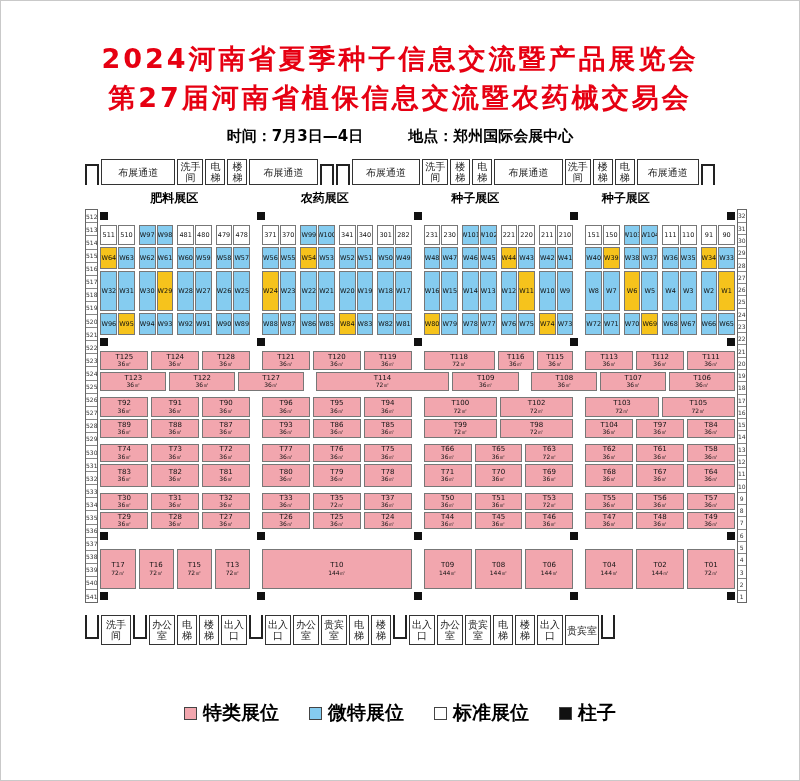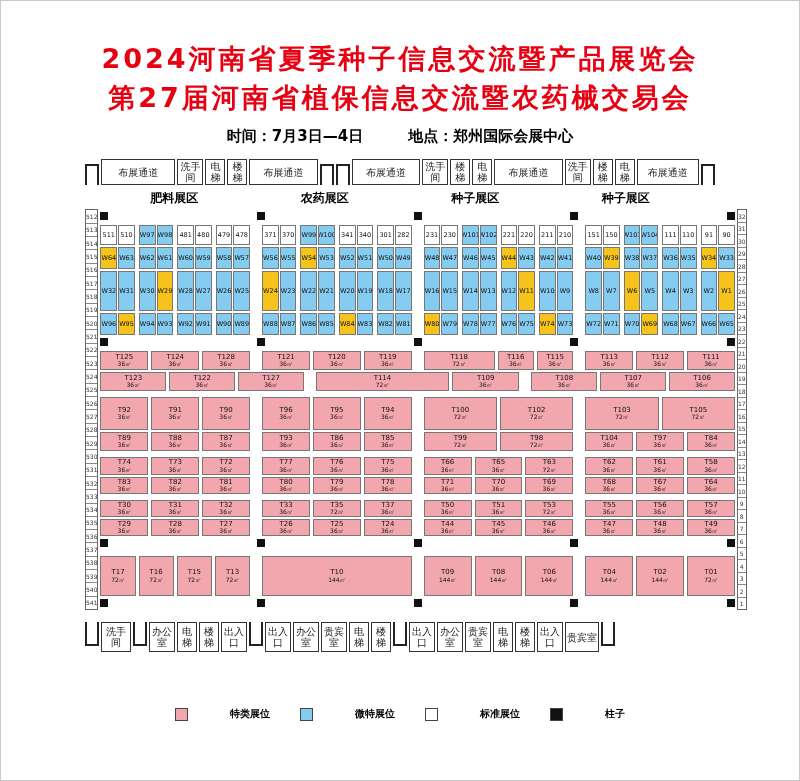--- a/index.html
+++ b/index.html
@@ -31,21 +31,21 @@
   .cell{flex:1;min-width:0;border:1px solid #777;background:#fff;display:flex;flex-direction:column;align-items:center;justify-content:center;overflow:hidden;line-height:1.05;box-sizing:border-box;font-size:6.5px;color:#111;}
   .c-b{background:#85ccf0;}
   .c-y{background:#f6c31c;}
   .c-p{background:#f2a6ae;}
   .c-w{background:#ffffff;}
   .bt{font-size:7px;}
   .ba{font-size:6px;}
   .legend{display:flex;justify-content:center;gap:30px;margin-top:55px;}
   .lg-item{display:flex;align-items:center;gap:6px;}
   .lg-swatch{width:13px;height:13px;border:1px solid #444;display:inline-block;box-sizing:border-box;}
-  .lg-label{font-size:10px;font-weight:bold;color:#000;margin-left:36px;}
+  .lg-label{font-size:19px;font-weight:bold;color:#000;}
 </style>
 </head>
 <body>
 
 <div class="page">
   <div class="title">2024河南省夏季种子信息交流暨产品展览会</div>
   <div class="title">第27届河南省植保信息交流暨农药械交易会</div>
   <div class="meta">
     <span>时间：7月3日—4日</span>
     <span>地点：郑州国际会展中心</span>
@@ -385,21 +385,21 @@
               <div class="cell c-p">
                 <span class="bt">T107</span>
                 <span class="ba">36㎡</span>
               </div>
               <div class="cell c-p">
                 <span class="bt">T106</span>
                 <span class="ba">36㎡</span>
               </div>
             </div>
           </div>
-          <div class="grid-row pink" style="height: 33px; margin-top: 6px;">
+          <div class="grid-row pink" style="height: 20px; margin-top: 6px;">
             <div class="zone">
               <div class="cell c-p">
                 <span class="bt">T92</span>
                 <span class="ba">36㎡</span>
               </div>
               <div class="cell c-p">
                 <span class="bt">T91</span>
                 <span class="ba">36㎡</span>
               </div>
               <div class="cell c-p">
@@ -547,21 +547,21 @@
               <div class="cell c-p">
                 <span class="bt">T61</span>
                 <span class="ba">36㎡</span>
               </div>
               <div class="cell c-p">
                 <span class="bt">T58</span>
                 <span class="ba">36㎡</span>
               </div>
             </div>
           </div>
-          <div class="grid-row pink" style="height: 17px; border-radius: 6px;">
+          <div class="grid-row pink" style="height: 23px; border-radius: 6px;">
             <div class="zone">
               <div class="cell c-p">
                 <span class="bt">T83</span>
                 <span class="ba">36㎡</span>
               </div>
               <div class="cell c-p">
                 <span class="bt">T82</span>
                 <span class="ba">36㎡</span>
               </div>
               <div class="cell c-p">

